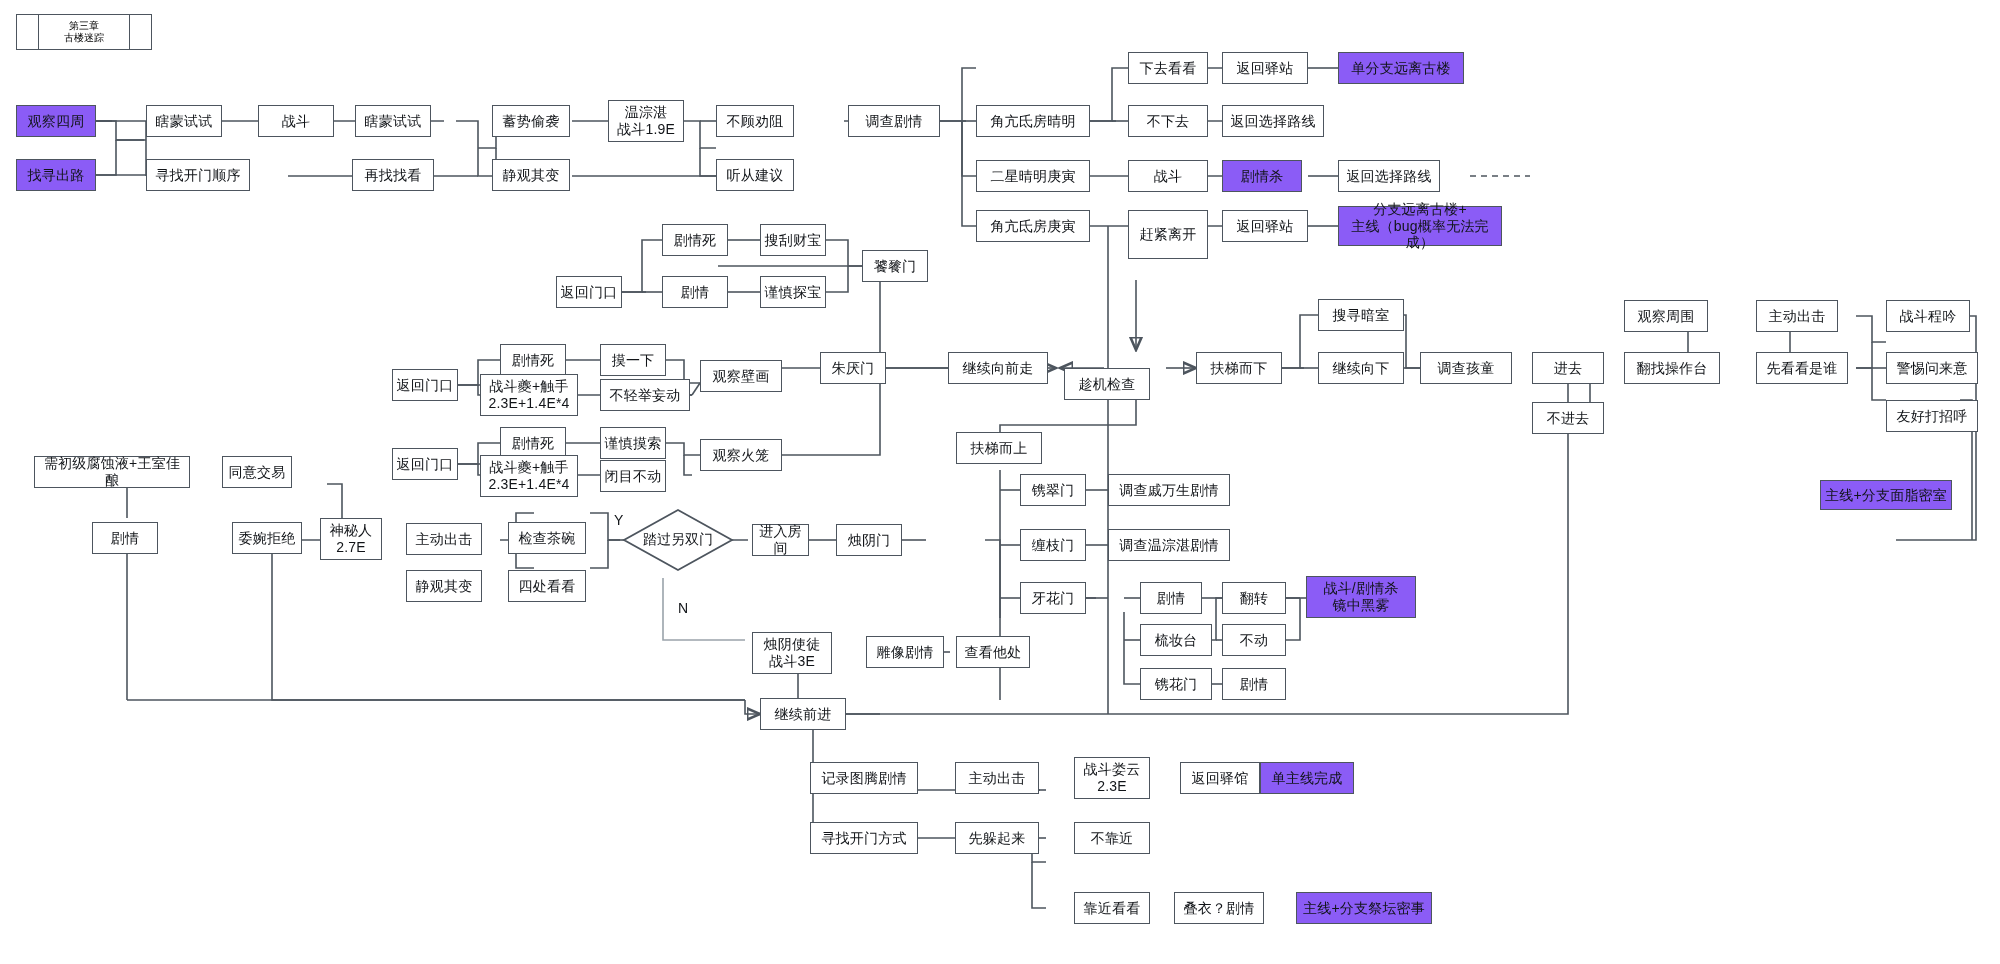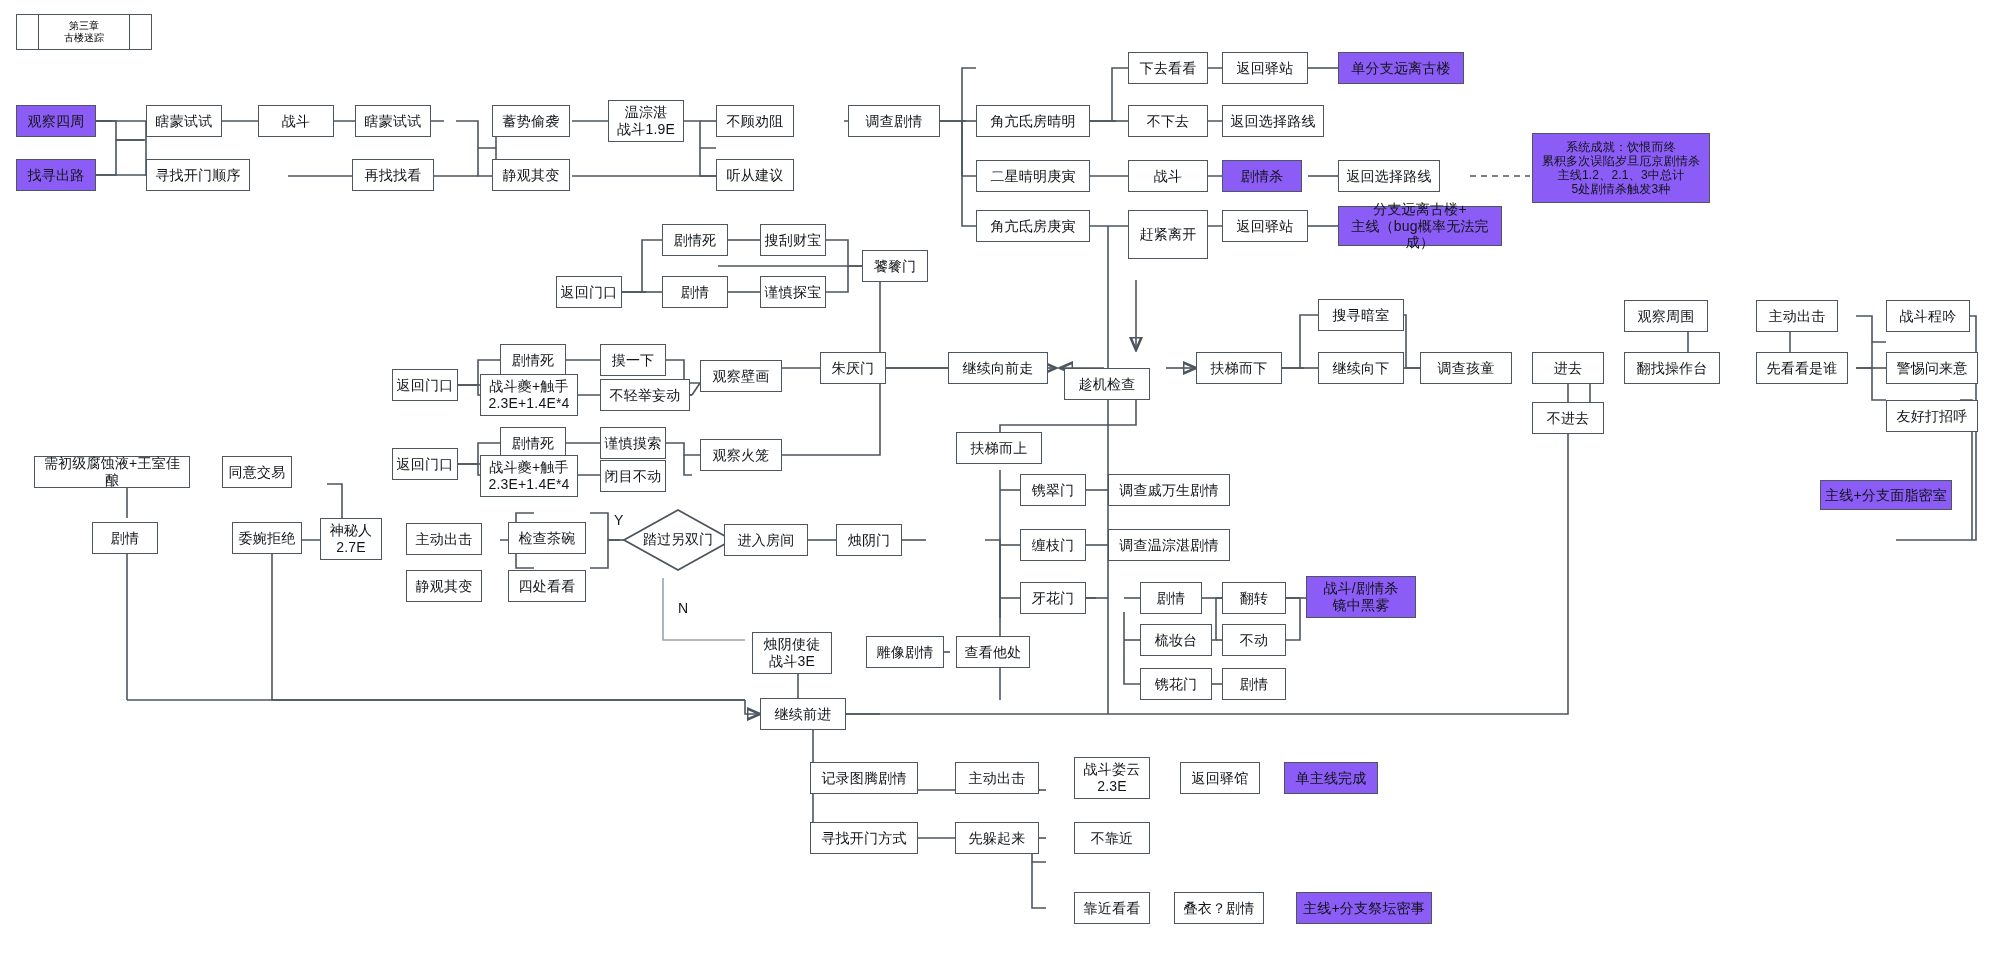--- a/index.html
+++ b/index.html
@@ -322,24 +322,20 @@
   <div class="node" style="left:1222px; top:52px; width:86px; height:32px;">返回驿站</div>
   <div class="node" style="left:1222px; top:105px; width:102px; height:32px;">返回选择路线</div>
   <div class="node teal" style="left:1222px; top:160px; width:80px; height:32px;">剧情杀</div>
   <div class="node" style="left:1222px; top:210px; width:86px; height:32px;">返回驿站</div>
 
   <div class="node teal" style="left:1338px; top:52px; width:126px; height:32px;">单分支远离古楼</div>
   <div class="node" style="left:1338px; top:160px; width:102px; height:32px;">返回选择路线</div>
   <div class="node teal" style="left:1338px; top:206px; width:164px; height:40px;">分支远离古楼+
 主线（bug概率无法完成）</div>
 
-  <div class="node teal" style="left:1532px; top:133px; width:178px; height:70px; font-size:12px;">系统成就：饮恨而终
-累积多次误陷岁旦厄京剧情杀
-主线1.2、2.1、3中总计
-5处剧情杀触发3种</div>
 
   <div class="node" style="left:556px; top:276px; width:66px; height:32px;">返回门口</div>
   <div class="node" style="left:662px; top:224px; width:66px; height:32px;">剧情死</div>
   <div class="node" style="left:662px; top:276px; width:66px; height:32px;">剧情</div>
   <div class="node" style="left:760px; top:224px; width:66px; height:32px;">搜刮财宝</div>
   <div class="node" style="left:760px; top:276px; width:66px; height:32px;">谨慎探宝</div>
   <div class="node" style="left:862px; top:250px; width:66px; height:32px;">饕餮门</div>
 
   <div class="node" style="left:392px; top:369px; width:66px; height:32px;">返回门口</div>
   <div class="node" style="left:500px; top:344px; width:66px; height:32px;">剧情死</div>
@@ -390,21 +386,21 @@
 
   <div class="diamond" style="left:622px; top:508px; width:112px; height:64px;">
     <svg class="dshape" viewBox="0 0 112 64" preserveAspectRatio="none">
       <polygon points="56,2 110,32 56,62 2,32" fill="#ffffff" stroke="#4d555e" stroke-width="1.8"></polygon>
     </svg>
     <span class="dlabel">踏过另双门</span>
   </div>
   <div class="edgelabel" style="left:614px; top:512px;">Y</div>
   <div class="edgelabel" style="left:678px; top:600px;">N</div>
 
-  <div class="node" style="left:724px; top:524px; width:84px; height:32px;">进入房间</div>
+  <div class="node" style="left:752px; top:524px; width:57px; height:32px;">进入房间</div>
   <div class="node" style="left:836px; top:524px; width:66px; height:32px;">烛阴门</div>
   <div class="node" style="left:752px; top:632px; width:80px; height:42px;">烛阴使徒
 战斗3E</div>
   <div class="node" style="left:866px; top:636px; width:78px; height:32px;">雕像剧情</div>
   <div class="node" style="left:956px; top:636px; width:74px; height:32px;">查看他处</div>
 
   <div class="node" style="left:1020px; top:474px; width:66px; height:32px;">镌翠门</div>
   <div class="node" style="left:1108px; top:474px; width:122px; height:32px;">调查戚万生剧情</div>
   <div class="node" style="left:1020px; top:529px; width:66px; height:32px;">缠枝门</div>
   <div class="node" style="left:1108px; top:529px; width:122px; height:32px;">调查温淙湛剧情</div>
@@ -421,17 +417,17 @@
   <div class="node" style="left:760px; top:698px; width:86px; height:32px;">继续前进</div>
   <div class="node" style="left:810px; top:762px; width:108px; height:32px;">记录图腾剧情</div>
   <div class="node" style="left:810px; top:822px; width:108px; height:32px;">寻找开门方式</div>
   <div class="node" style="left:955px; top:762px; width:84px; height:32px;">主动出击</div>
   <div class="node" style="left:955px; top:822px; width:84px; height:32px;">先躲起来</div>
   <div class="node" style="left:1074px; top:757px; width:76px; height:42px;">战斗娄云
 2.3E</div>
   <div class="node" style="left:1074px; top:822px; width:76px; height:32px;">不靠近</div>
   <div class="node" style="left:1074px; top:892px; width:76px; height:32px;">靠近看看</div>
   <div class="node" style="left:1180px; top:762px; width:80px; height:32px;">返回驿馆</div>
-  <div class="node teal" style="left:1260px; top:762px; width:94px; height:32px;margin-left:24px;">单主线完成</div>
+  <div class="node teal" style="left:1260px; top:762px; width:94px; height:32px;">单主线完成</div>
   <div class="node" style="left:1174px; top:892px; width:90px; height:32px;">叠衣？剧情</div>
   <div class="node teal" style="left:1296px; top:892px; width:136px; height:32px;">主线+分支祭坛密事</div>
 
 </div>
 
 </body></html>

